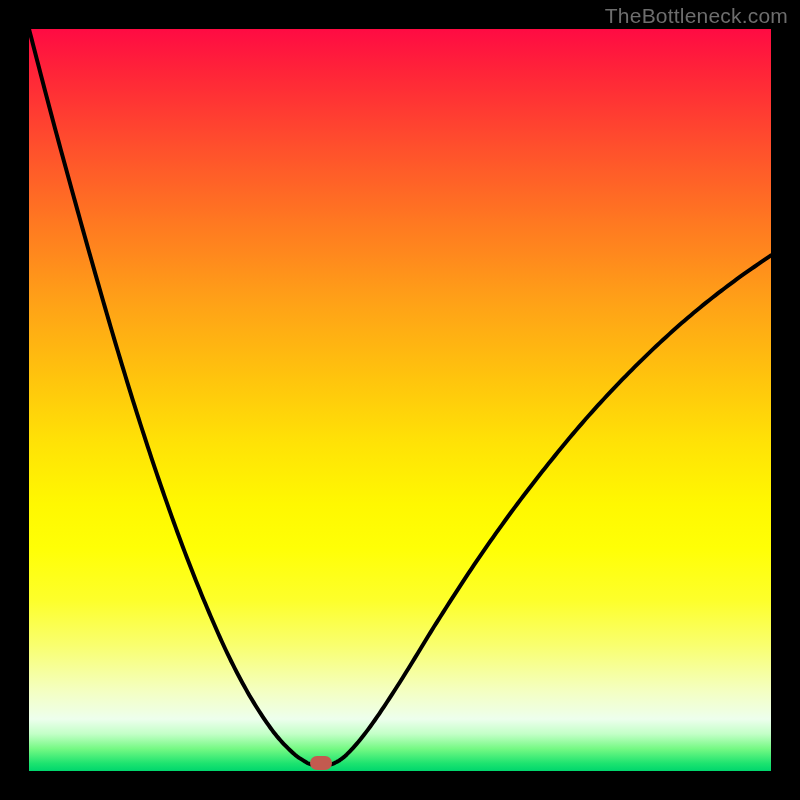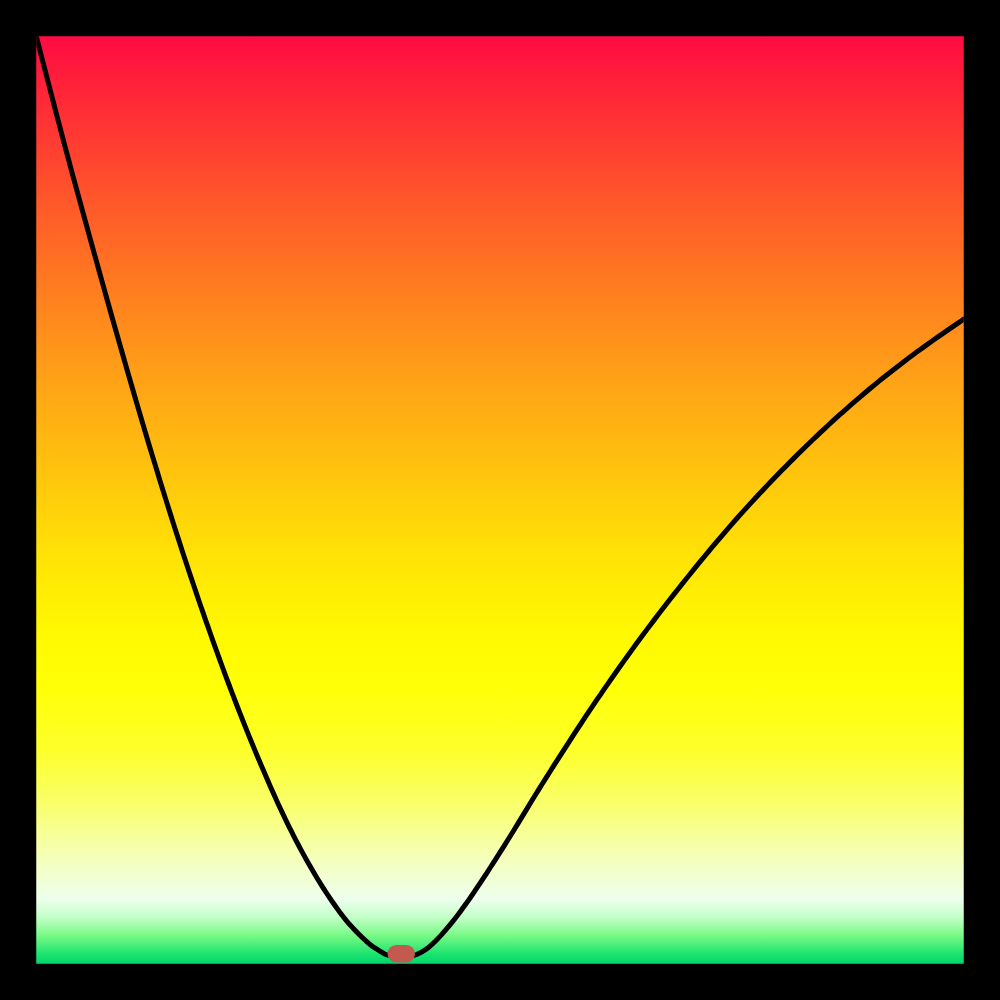--- a/index.html
+++ b/index.html
@@ -72,13 +72,14 @@
 </head>
 <body>
 
 <div class="frame">
   <div class="plot">
     <svg viewBox="0 0 742 742" preserveAspectRatio="none">
       <path id="curve-path" d="M 0.00 0.00 L 1.08 4.14 L 2.42 9.33 L 4.00 15.42 L 5.77 22.26 L 7.70 29.69 L 9.74 37.56 L 11.86 45.72 L 14.02 54.00 L 16.17 62.26 L 18.29 70.34 L 20.33 78.08 L 22.26 85.33 L 24.11 92.27 L 25.97 99.17 L 27.82 106.05 L 29.68 112.89 L 31.53 119.71 L 33.39 126.51 L 35.24 133.29 L 37.10 140.05 L 38.95 146.79 L 40.81 153.52 L 42.66 160.24 L 44.52 166.95 L 46.37 173.65 L 48.23 180.35 L 50.08 187.02 L 51.94 193.69 L 53.79 200.34 L 55.65 206.97 L 57.51 213.59 L 59.36 220.18 L 61.22 226.76 L 63.07 233.31 L 64.93 239.84 L 66.78 246.34 L 68.64 252.83 L 70.49 259.30 L 72.34 265.76 L 74.20 272.20 L 76.06 278.62 L 77.91 285.02 L 79.77 291.39 L 81.62 297.73 L 83.47 304.05 L 85.33 310.32 L 87.19 316.57 L 89.04 322.77 L 90.89 328.94 L 92.75 335.08 L 94.60 341.20 L 96.46 347.28 L 98.31 353.34 L 100.17 359.36 L 102.03 365.35 L 103.88 371.30 L 105.73 377.22 L 107.59 383.10 L 109.45 388.94 L 111.30 394.74 L 113.16 400.51 L 115.01 406.23 L 116.86 411.93 L 118.72 417.58 L 120.58 423.20 L 122.43 428.78 L 124.28 434.33 L 126.14 439.84 L 128.00 445.32 L 129.85 450.75 L 131.71 456.16 L 133.56 461.52 L 135.41 466.86 L 137.27 472.16 L 139.13 477.42 L 140.98 482.66 L 142.84 487.85 L 144.69 493.01 L 146.55 498.13 L 148.40 503.21 L 150.26 508.25 L 152.11 513.25 L 153.97 518.20 L 155.82 523.11 L 157.67 527.97 L 159.53 532.80 L 161.38 537.58 L 163.24 542.32 L 165.09 547.02 L 166.95 551.68 L 168.80 556.29 L 170.66 560.87 L 172.51 565.40 L 174.37 569.90 L 176.22 574.35 L 178.08 578.76 L 179.93 583.14 L 181.79 587.48 L 183.64 591.80 L 185.50 596.07 L 187.35 600.31 L 189.21 604.50 L 191.07 608.64 L 192.92 612.73 L 194.78 616.76 L 196.63 620.73 L 198.49 624.64 L 200.34 628.47 L 202.19 632.25 L 204.05 635.97 L 205.91 639.63 L 207.76 643.23 L 209.62 646.78 L 211.47 650.27 L 213.32 653.70 L 215.18 657.08 L 217.03 660.40 L 218.89 663.67 L 220.74 666.88 L 222.60 670.03 L 224.47 673.14 L 226.35 676.22 L 228.25 679.26 L 230.16 682.26 L 232.06 685.19 L 233.96 688.07 L 235.85 690.86 L 237.71 693.58 L 239.56 696.20 L 241.36 698.72 L 243.13 701.13 L 244.86 703.42 L 246.56 705.59 L 248.25 707.67 L 249.93 709.64 L 251.59 711.52 L 253.23 713.31 L 254.83 715.01 L 256.39 716.62 L 257.91 718.15 L 259.38 719.59 L 260.79 720.95 L 262.14 722.24 L 263.41 723.45 L 264.61 724.56 L 265.74 725.55 L 266.80 726.43 L 267.81 727.21 L 268.76 727.92 L 269.67 728.55 L 270.54 729.13 L 271.38 729.66 L 272.19 730.16 L 272.99 730.65 L 273.77 731.13 L 274.54 731.61 L 275.28 732.09 L 275.97 732.52 L 276.60 732.92 L 277.21 733.29 L 277.78 733.62 L 278.34 733.93 L 278.90 734.21 L 279.46 734.47 L 280.04 734.71 L 280.64 734.93 L 281.28 735.13 L 281.96 735.32 L 282.68 735.49 L 283.40 735.64 L 284.15 735.77 L 284.90 735.87 L 285.67 735.95 L 286.46 736.02 L 287.26 736.06 L 288.09 736.09 L 288.93 736.10 L 289.80 736.10 L 290.69 736.09 L 291.61 736.06 L 292.55 736.05 L 293.51 736.05 L 294.50 736.06 L 295.51 736.06 L 296.54 736.05 L 297.59 736.02 L 298.66 735.94 L 299.74 735.82 L 300.84 735.63 L 301.95 735.37 L 303.08 735.02 L 304.22 734.58 L 305.36 734.08 L 306.48 733.55 L 307.60 732.99 L 308.73 732.38 L 309.87 731.71 L 311.04 730.96 L 312.24 730.13 L 313.48 729.19 L 314.78 728.15 L 316.13 726.97 L 317.56 725.66 L 319.06 724.19 L 320.63 722.59 L 322.25 720.89 L 323.93 719.08 L 325.66 717.16 L 327.43 715.12 L 329.26 712.97 L 331.14 710.70 L 333.08 708.31 L 335.06 705.79 L 337.09 703.15 L 339.18 700.38 L 341.32 697.48 L 343.51 694.44 L 345.75 691.27 L 348.04 687.97 L 350.39 684.54 L 352.78 680.98 L 355.23 677.31 L 357.73 673.52 L 360.28 669.61 L 362.88 665.60 L 365.54 661.49 L 368.24 657.27 L 371.00 652.96 L 373.83 648.49 L 376.75 643.81 L 379.75 638.96 L 382.82 633.97 L 385.93 628.87 L 389.09 623.70 L 392.27 618.48 L 395.46 613.25 L 398.65 608.04 L 401.83 602.88 L 404.98 597.81 L 408.10 592.86 L 411.19 587.98 L 414.28 583.11 L 417.38 578.26 L 420.47 573.43 L 423.56 568.62 L 426.65 563.83 L 429.74 559.06 L 432.83 554.33 L 435.93 549.62 L 439.02 544.95 L 442.11 540.32 L 445.20 535.72 L 448.29 531.16 L 451.38 526.63 L 454.47 522.14 L 457.57 517.67 L 460.66 513.23 L 463.75 508.83 L 466.84 504.45 L 469.93 500.11 L 473.02 495.80 L 476.12 491.51 L 479.21 487.26 L 482.30 483.04 L 485.39 478.86 L 488.48 474.70 L 491.57 470.58 L 494.67 466.50 L 497.76 462.44 L 500.85 458.42 L 503.94 454.42 L 507.03 450.45 L 510.13 446.50 L 513.22 442.58 L 516.31 438.69 L 519.40 434.81 L 522.49 430.96 L 525.58 427.13 L 528.67 423.32 L 531.77 419.53 L 534.86 415.77 L 537.95 412.04 L 541.04 408.34 L 544.13 404.66 L 547.23 401.02 L 550.32 397.41 L 553.41 393.83 L 556.50 390.29 L 559.59 386.79 L 562.68 383.31 L 565.77 379.88 L 568.87 376.47 L 571.96 373.09 L 575.05 369.75 L 578.14 366.43 L 581.23 363.14 L 584.32 359.88 L 587.42 356.64 L 590.51 353.42 L 593.60 350.22 L 596.69 347.05 L 599.78 343.91 L 602.88 340.79 L 605.97 337.69 L 609.06 334.62 L 612.15 331.58 L 615.24 328.56 L 618.33 325.57 L 621.42 322.61 L 624.52 319.67 L 627.61 316.75 L 630.70 313.87 L 633.79 311.00 L 636.88 308.17 L 639.97 305.36 L 643.07 302.57 L 646.16 299.81 L 649.25 297.08 L 652.34 294.37 L 655.43 291.69 L 658.53 289.03 L 661.62 286.40 L 664.71 283.80 L 667.80 281.22 L 670.89 278.67 L 673.98 276.15 L 677.08 273.65 L 680.17 271.19 L 683.26 268.75 L 686.35 266.33 L 689.44 263.94 L 692.53 261.57 L 695.63 259.22 L 698.72 256.89 L 701.81 254.58 L 704.90 252.28 L 708.11 249.93 L 711.51 247.48 L 715.04 244.97 L 718.64 242.44 L 722.24 239.93 L 725.77 237.49 L 729.17 235.14 L 732.38 232.93 L 735.33 230.91 L 737.96 229.10 L 740.21 227.56 L 742.00 226.31" fill="none" stroke="#000" stroke-width="4" stroke-linecap="round" stroke-linejoin="round"></path>
     </svg>
     <div class="marker" id="marker" style="left: 291.606px; top: 733.838px;"></div>
   </div>
+  <div class="watermark">TheBottleneck.com</div>
 </div>
 
 </body></html>

